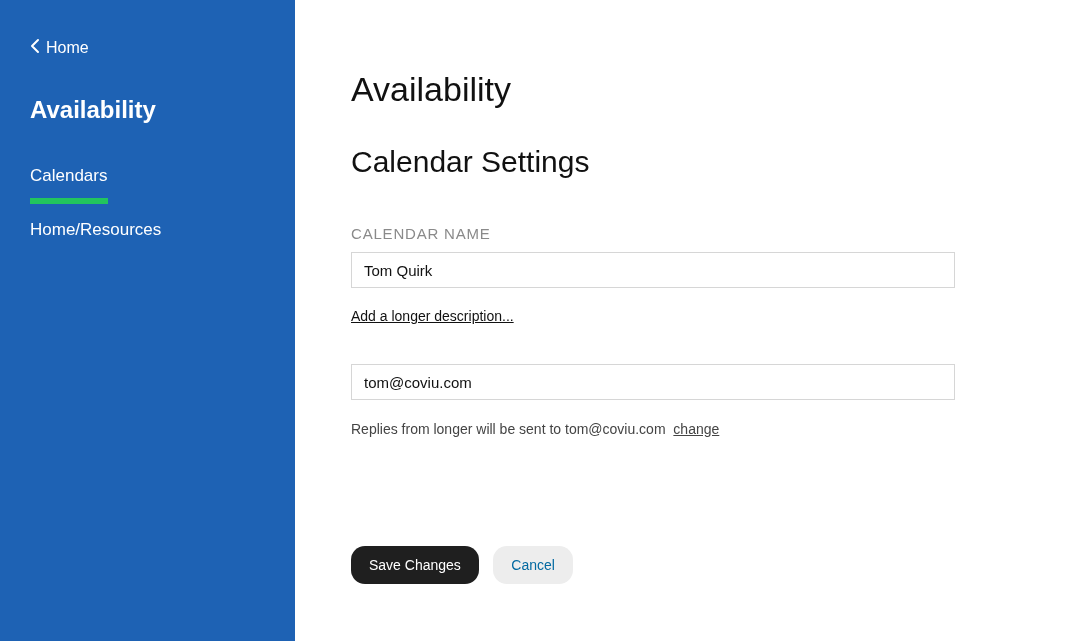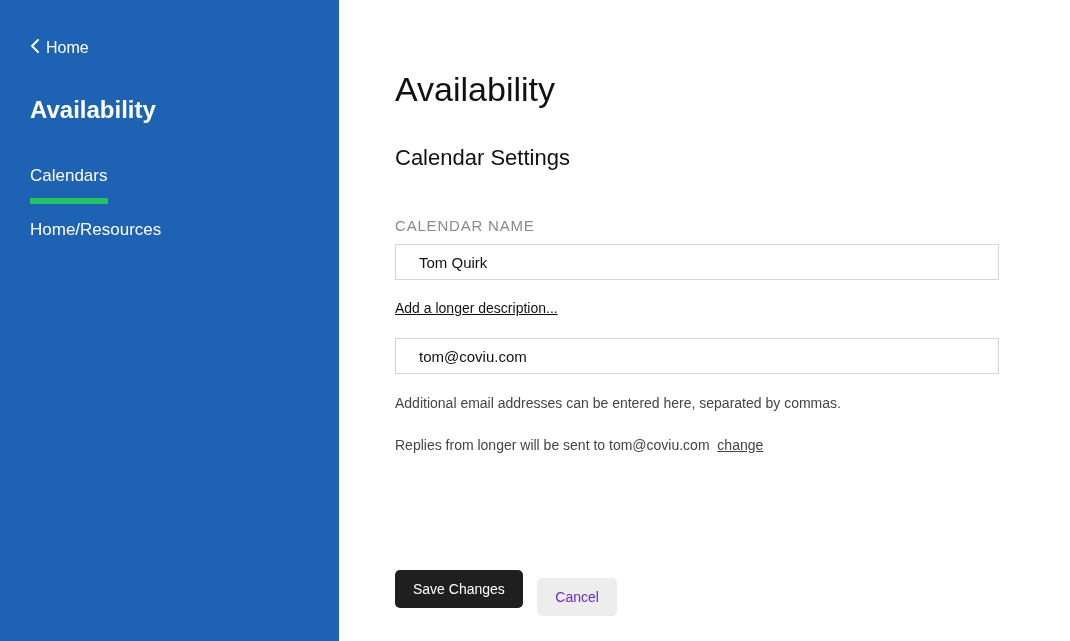--- a/index.html
+++ b/index.html
@@ -5,21 +5,21 @@
     * { box-sizing: border-box; margin: 0; padding: 0; }
     body {
       font-family: -apple-system, BlinkMacSystemFont, "Segoe UI", Helvetica, Arial, sans-serif;
       width: 1070px;
       height: 641px;
       display: flex;
       background: #fff;
       color: #111;
     }
     .sidebar {
-      width: 339px;
+      width: 295px;
       background: #1e62b4;
       color: #fff;
       padding: 38px 30px 30px 30px;
       flex-shrink: 0;
     }
     .back-link {
       display: flex;
       align-items: center;
       font-size: 16px;
       cursor: pointer;
@@ -47,86 +47,85 @@
       padding: 70px 56px 40px 56px;
       overflow: auto;
     }
     .main h1 {
       font-size: 34px;
       font-weight: 500;
       margin-bottom: 36px;
       color: #111;
     }
     .main h2 {
-      font-size: 22px;
+      font-size: 30px;
       font-weight: 400;
       margin-bottom: 46px;
       color: #111;
     }
     .field-label {
       font-size: 15px;
       letter-spacing: 0.8px;
       color: #8a8a8a;
       text-transform: uppercase;
       margin-bottom: 10px;
       font-weight: 500;
     }
     .text-input {
       width: 604px;
       height: 36px;
       border: 1px solid #d6d6d6;
-      padding: 0 23px;
+      padding: 0 12px;
       font-size: 15px;
       font-family: inherit;
       color: #111;
       outline: none;
     }
     .add-desc {
       display: inline-block;
       margin-top: 20px;
       font-size: 14px;
       color: #111;
       text-decoration: underline;
       cursor: pointer;
-      margin-bottom: 22px;
+      margin-bottom: 40px;
     }
     .hint {
       font-size: 14px;
       color: #444;
       margin-top: 18px;
       line-height: 1.7;
     }
     .hint .change {
       text-decoration: underline;
       cursor: pointer;
     }
     .button-row {
       margin-top: 104px;
     }
     .btn {
       display: inline-block;
       padding: 0 18px;
       height: 38px;
-      border-radius: 5px;
+      border-radius: 14px;
       font-size: 14px;
       font-weight: 500;
       cursor: pointer;
       border: none;
       font-family: inherit;
       vertical-align: middle;
     }
     .btn-primary {
       background: #1f1f1f;
       color: #fff;
       margin-right: 10px;
     }
     .btn-secondary {
       background: #ededed;
-      color: #6d28d9;
-      margin-top: 16px;
+      color: #0369a1;
     }
   </style>
 </head>
 <body>
 
 <div class="sidebar">
   <div class="back-link">
     <span>
       <svg width="10" height="16" viewBox="0 0 10 16" fill="none">
         <path d="M8 2 L2 8 L8 14" stroke="#fff" stroke-width="2" stroke-linecap="round" stroke-linejoin="round"></path>
@@ -152,21 +151,20 @@
   <h2>Calendar Settings</h2>
 
   <div class="field-label">CALENDAR NAME</div>
   <input type="text" class="text-input" value="Tom Quirk" style="">
   <div>
     <a class="add-desc">Add a longer description...</a>
   </div>
 
   <input type="text" class="text-input" value="tom@coviu.com" style="">
 
-  <div class="hint">Additional email addresses can be entered here, separated by commas.</div>
   <div class="hint">
     <span>Replies from longer will be sent to </span><span>tom@coviu.com</span>
     <span>&nbsp;</span><span class="change">change</span>
   </div>
 
   <div class="button-row">
     <button class="btn btn-primary">Save Changes</button>
     <button class="btn btn-secondary">Cancel</button>
   </div>
 </div>

